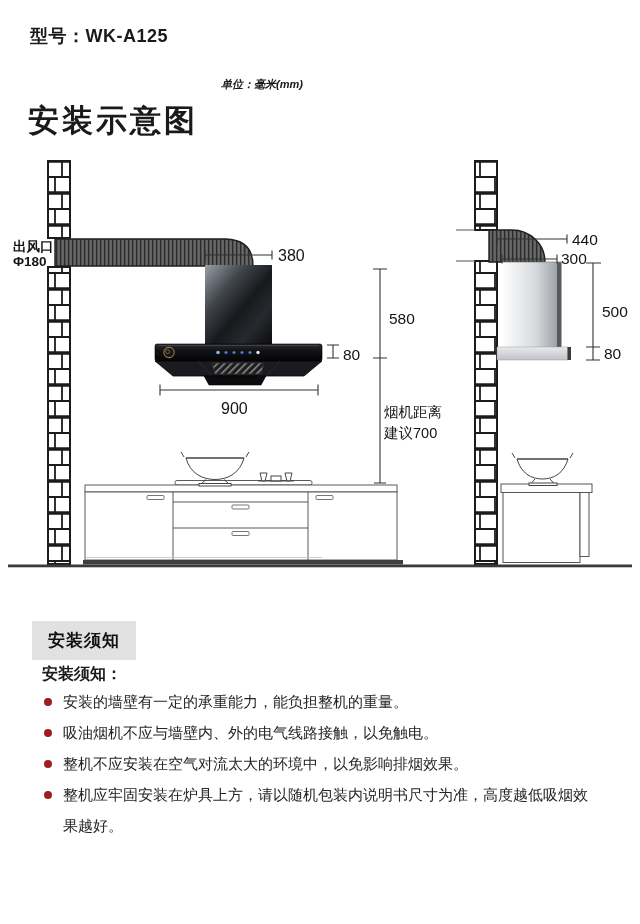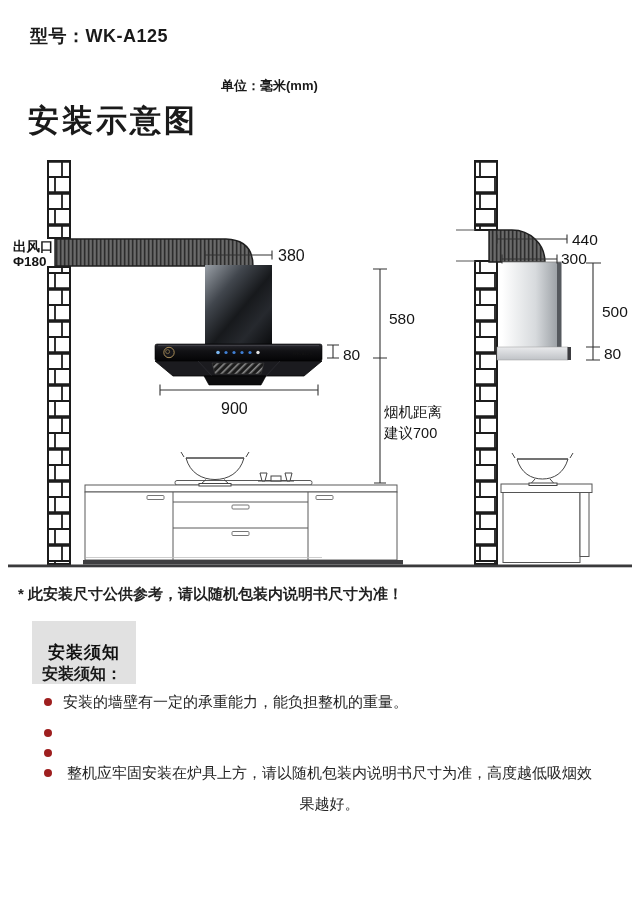--- a/index.html
+++ b/index.html
@@ -2,30 +2,30 @@
 <html><head>
 <meta charset="utf-8">
 <style>
   html,body{margin:0;padding:0;background:#fff;}
   .page{
     position:relative;width:640px;height:854px;background:#ffffff;overflow:hidden;
     font-family:"Liberation Sans","DejaVu Sans",sans-serif;color:#1a1a1a;
   }
   .model{position:absolute;left:30px;top:24px;font-size:18px;font-weight:700;letter-spacing:.5px;}
   .title{position:absolute;left:28px;top:56px;font-size:31px;font-weight:800;letter-spacing:3px;margin-top:44px;}
-  .unit{position:absolute;left:221px;top:77px;font-size:13px;font-weight:700;}
+  .unit{position:absolute;left:221px;top:77px;font-size:11px;font-weight:700;font-style:italic;}
   .diagram-svg{position:absolute;left:0;top:140px;}
   .note{position:absolute;left:18px;top:585px;font-size:15px;font-weight:600;color:#222;margin:0;}
   .section-heading{
     position:absolute;left:32px;top:621px;background:#e1e1e1;color:#111;
-    font-size:17px;font-weight:700;padding:20px 16px;letter-spacing:1px;
+    font-size:17px;font-weight:700;padding:8px 16px;letter-spacing:1px;
   }
   .subheading{position:absolute;left:42px;top:664px;font-size:16px;font-weight:600;}
   .req-list{position:absolute;left:44px;top:686px;width:552px;list-style:none;margin:0;padding:0;}
-  .req-list li{display:flex;gap:11px;font-size:15px;line-height:31px;color:#252525;font-weight:500;text-align:center;}
+  .req-list li{display:flex;gap:11px;font-size:15px;line-height:31px;color:#252525;font-weight:500;}
   .req-list .dot{flex:0 0 auto;width:8px;height:8px;border-radius:50%;margin-top:12px;}
   svg text{font-family:"Liberation Sans","DejaVu Sans",sans-serif;fill:#141414;}
   .dim{font-size:15.5px;}
   .dim-big{font-size:16px;}
   .lbl{font-size:13.5px;font-weight:600;}
   .lbl2{font-size:14.5px;}
 </style>
 </head>
 <body>
 
@@ -206,35 +206,36 @@
         <path d="M517,459 C521,473 531,479 542.5,479 C554,479 564,473 568,459 Z"></path>
         <path d="M517,459 H568" fill="none"></path>
         <path d="M535,479 L531,483.5 M550,479 L554,483.5" fill="none"></path>
         <rect x="529" y="483" width="28" height="2.5"></rect>
       </g>
     </g>
 
     <rect x="8" y="564.5" width="624" height="2.8" fill="#3a3a3c"></rect>
   </svg>
 
-  <p class="note">* 此安装尺寸公供参考，请以随机包装内说明书尺寸为准！</p>
 
   <div class="section-heading">安装须知</div>
   <div class="subheading">安装须知：</div>
 
   <ul class="req-list">
     <li>
       <span class="dot" style="background: rgb(158, 31, 31);"></span>
       <span>安装的墙壁有一定的承重能力，能负担整机的重量。</span>
     </li>
     <li>
       <span class="dot" style="background: rgb(158, 31, 31);"></span>
-    </li>
-    <li>
-      <span class="dot" style="background: rgb(158, 31, 31);"></span>
+      <span>吸油烟机不应与墙壁内、外的电气线路接触，以免触电。</span>
+    </li>
+    <li>
+      <span class="dot" style="background: rgb(158, 31, 31);"></span>
+      <span>整机不应安装在空气对流太大的环境中，以免影响排烟效果。</span>
     </li>
     <li>
       <span class="dot" style="background: rgb(158, 31, 31);"></span>
       <span>整机应牢固安装在炉具上方，请以随机包装内说明书尺寸为准，高度越低吸烟效果越好。</span>
     </li>
   </ul>
 
 </div>
 
 </body></html>

